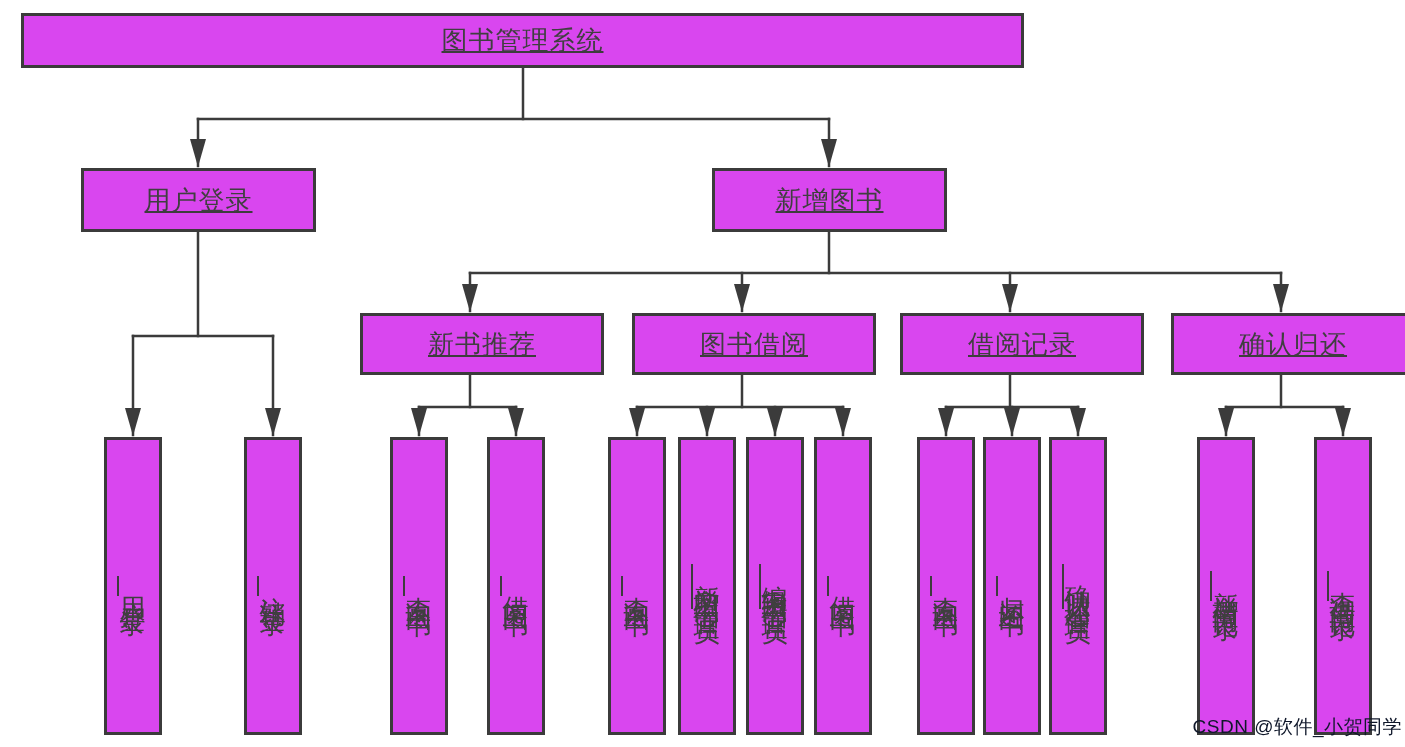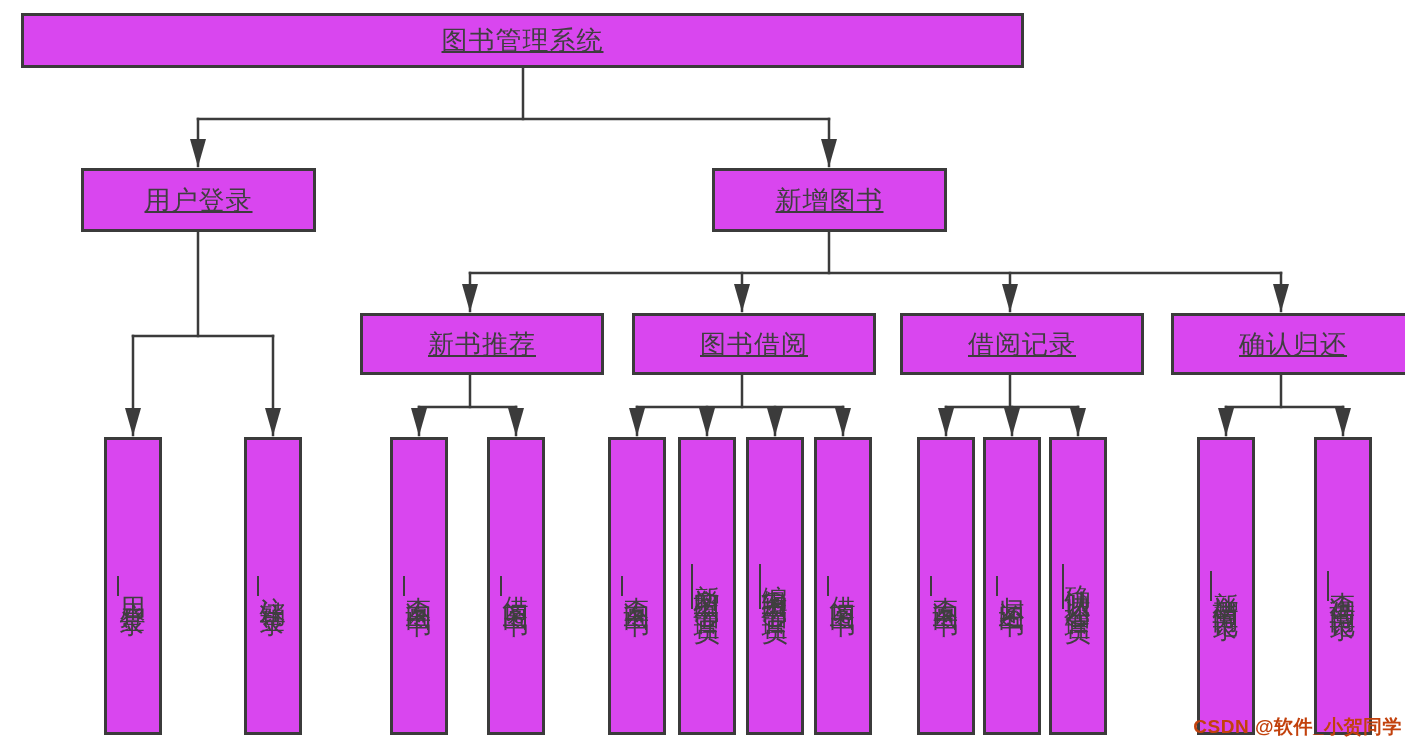--- a/index.html
+++ b/index.html
@@ -16,21 +16,21 @@
   .root{left:21px;top:13px;width:1003px;height:55px;}
   .l2{top:168px;height:64px;width:235px;}
   .l3{top:313px;height:62px;width:244px;}
   .leaf{top:437px;height:298px;width:58px;}
   .leaf .vlabel{
     writing-mode:vertical-rl;text-orientation:mixed;
     font-size:26px;line-height:1;letter-spacing:5px;color:#3f3f3f;
   }
   #watermark{
     position:absolute;right:3px;bottom:7px;z-index:10;
-    font-size:19px;color:#c2410c;letter-spacing:0.5px;white-space:nowrap;font-weight:bold;
+    font-size:19px;color:#0f172a;letter-spacing:0.5px;white-space:nowrap;
   }
 </style>
 </head>
 <body>
 
 <svg id="connector-svg" viewBox="0 0 1405 747" xmlns="http://www.w3.org/2000/svg">
   <defs>
     <marker id="arrow" viewBox="0 0 28 16" refX="27" refY="8" markerUnits="userSpaceOnUse" markerWidth="28" markerHeight="16" orient="auto">
       <path d="M0,0 L28,8 L0,16 Z" fill="#3b3b3b"></path>
     </marker>

